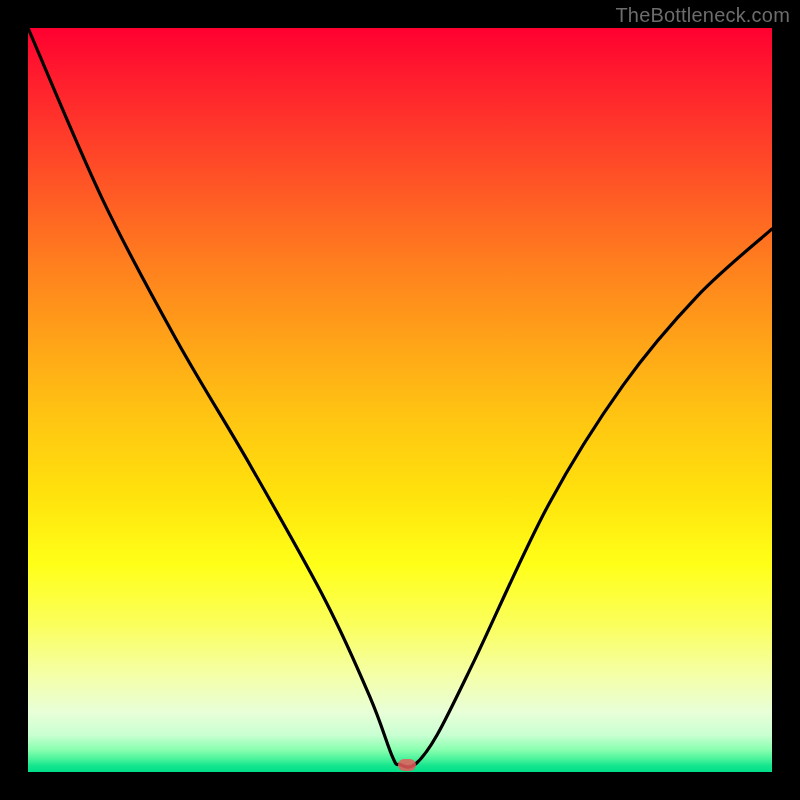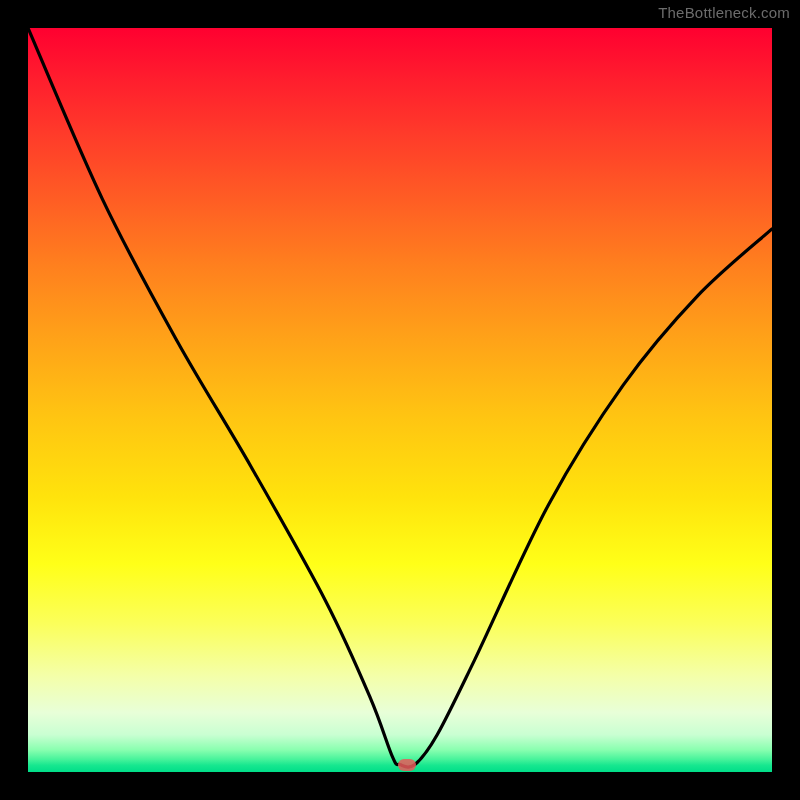--- a/index.html
+++ b/index.html
@@ -58,21 +58,21 @@
     height: 12px;
     border-radius: 6px;
     background: rgba(232, 90, 90, 0.85);
     transform: translate(-50%, -50%);
   }
   .watermark {
     position: absolute;
     top: 4px;
     right: 10px;
     font-family: Arial, Helvetica, sans-serif;
-    font-size: 15px;
+    font-size: 20px;
     color: #6c6c6c;
     letter-spacing: 0.2px;
   }
 </style>
 </head>
 <body>
 <div class="frame">
 
   <div class="plot">
     <div class="gradient"></div>

